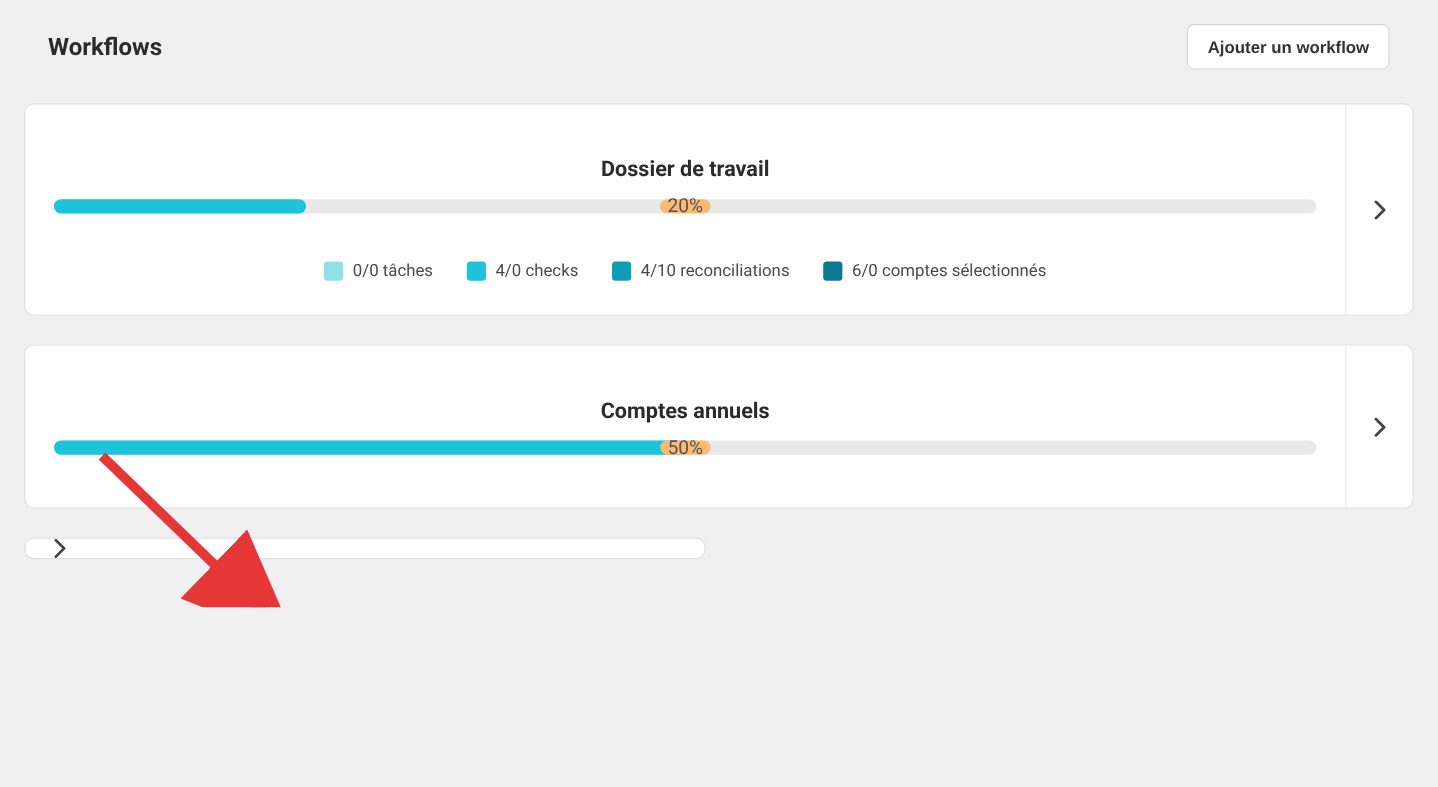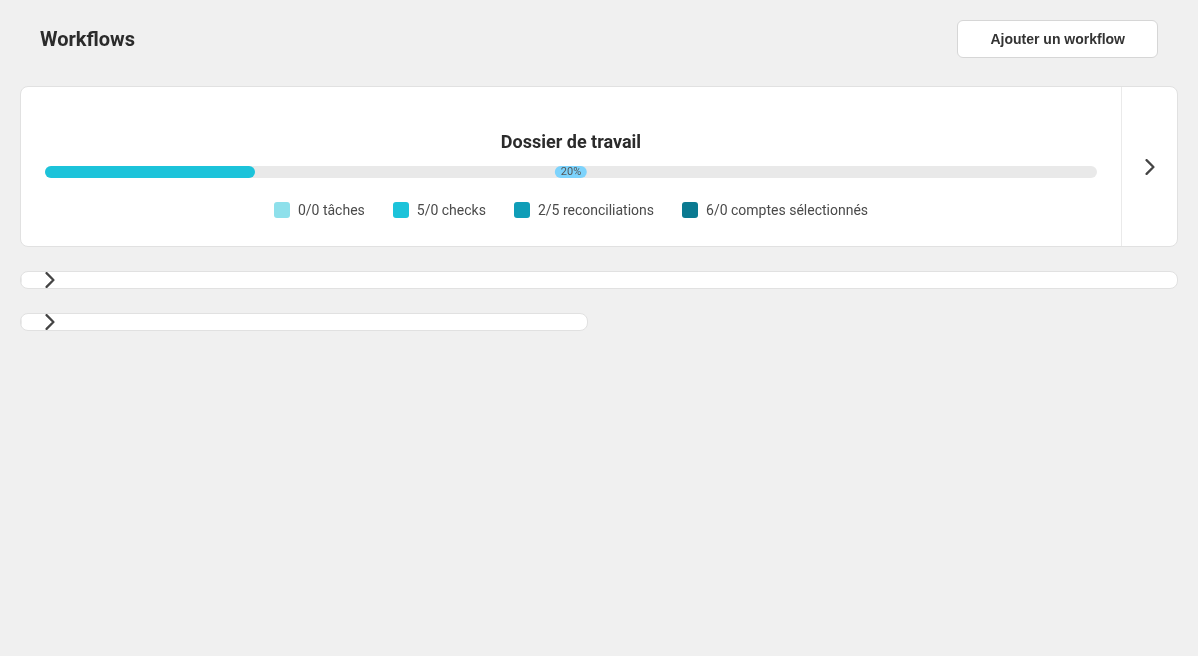--- a/index.html
+++ b/index.html
@@ -22,21 +22,21 @@
     }
     .page-title {
       font-size: 20px;
       font-weight: 700;
       color: #2b2b2b;
     }
     .add-btn {
       background: #fff;
       border: 1px solid #d6d6d6;
       border-radius: 6px;
-      padding: 10px 32px;
+      padding: 10px 16px;
       font-size: 14px;
       font-weight: 600;
       color: #333;
       cursor: pointer;
     }
     .cards-container {
       display: flex;
       flex-direction: column;
       gap: 24px;
     }
@@ -75,23 +75,23 @@
     .progress-fill {
       height: 100%;
       background: #1cc3da;
       border-radius: 6px;
     }
     .progress-label {
       position: absolute;
       top: 50%;
       left: 50%;
       transform: translate(-50%, -50%);
-      font-size: 11px;
+      font-size: 16px;
       color: #555;
-      background: #7dd3fc;
+      background: #fdba74;
       padding: 0 6px;
       border-radius: 8px;
       line-height: 12px;
     }
     .card-chevron {
       width: 56px;
       border-left: 1px solid #eaeaea;
       display: flex;
       align-items: center;
       justify-content: center;
@@ -101,21 +101,21 @@
     .row {
       display: flex;
       gap: 24px;
     }
     .row .card {
       flex: 1;
     }
     .legend {
       display: flex;
       gap: 28px;
-      margin-top: 24px;
+      margin-top: 40px;
       flex-wrap: wrap;
       justify-content: center;
     }
     .legend-item {
       display: flex;
       align-items: center;
       gap: 8px;
       font-size: 14px;
       color: #4a4a4a;
     }
@@ -160,41 +160,48 @@
           <div class="progress-fill" style="width:20%"></div>
           <span class="progress-label">20%</span>
         </div>
         <div class="legend">
           <div class="legend-item">
             <span class="legend-swatch swatch-1"></span>
             <span>0/0 tâches</span>
           </div>
           <div class="legend-item">
             <span class="legend-swatch swatch-2"></span>
-            <span>5/0 checks</span>
+            <span>4/0 checks</span>
           </div>
           <div class="legend-item">
             <span class="legend-swatch swatch-3"></span>
-            <span>2/5 reconciliations</span>
+            <span>4/10 reconciliations</span>
           </div>
           <div class="legend-item">
             <span class="legend-swatch swatch-4"></span>
             <span>6/0 comptes sélectionnés</span>
           </div>
         </div>
       </div>
       <div class="card-chevron">
         <svg class="chevron-svg" viewBox="0 0 8 14" fill="none">
           <path d="M1 1l6 6-6 6" stroke="#444" stroke-width="2" stroke-linecap="round" stroke-linejoin="round"></path>
         </svg>
       </div>
     </div>
 
     <div class="row">
       <div class="card">
+        <div class="card-body">
+          <div class="card-title">Comptes annuels</div>
+          <div class="progress-track">
+            <div class="progress-fill" style="width:50%"></div>
+            <span class="progress-label">50%</span>
+          </div>
+        </div>
         <div class="card-chevron">
           <svg class="chevron-svg" viewBox="0 0 8 14" fill="none">
             <path d="M1 1l6 6-6 6" stroke="#444" stroke-width="2" stroke-linecap="round" stroke-linejoin="round"></path>
           </svg>
         </div>
       </div>
 
     </div>
 
     <div class="row">

